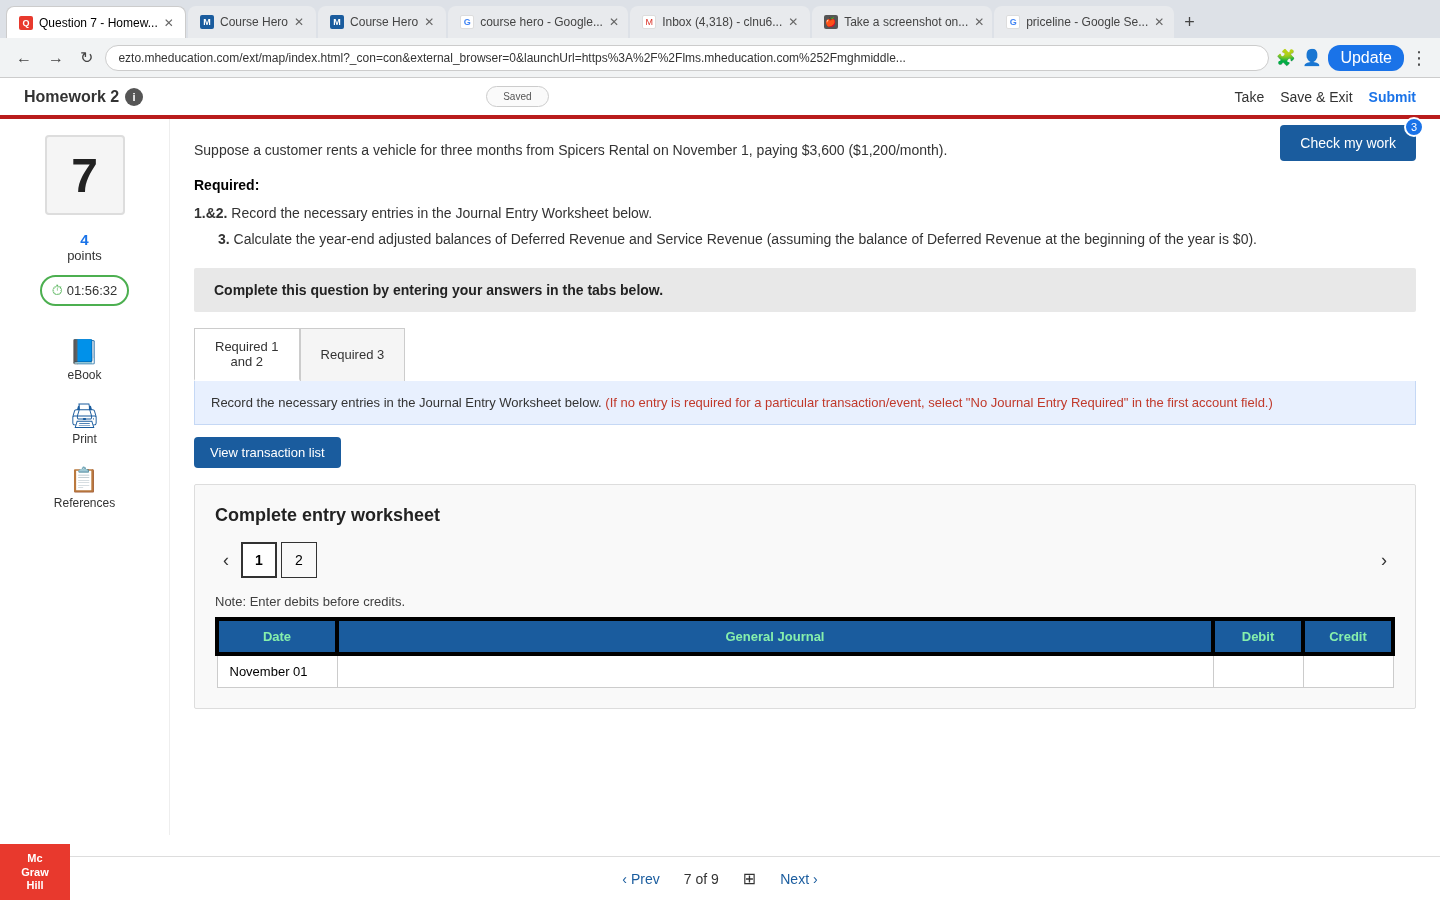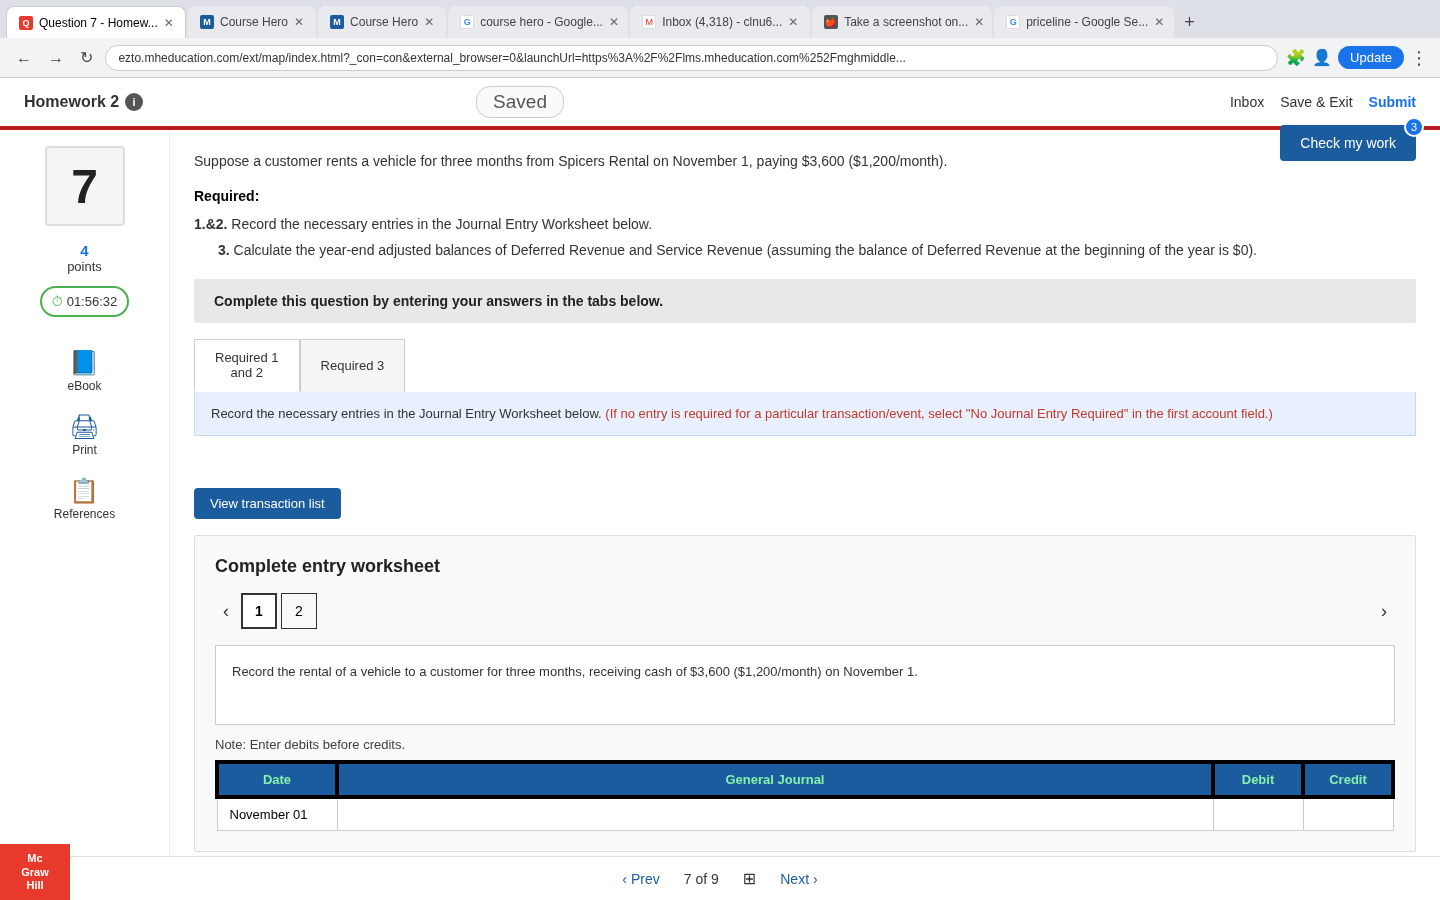--- a/index.html
+++ b/index.html
@@ -12,28 +12,28 @@
     .tab.active { background: #fff; border: 1px solid #ccc; border-bottom: none; }
     .tab.inactive { background: #e8eaed; color: #444; }
     .tab-favicon { width: 14px; height: 14px; border-radius: 2px; flex-shrink: 0; }
     .tab-close { margin-left: auto; font-size: 12px; color: #666; flex-shrink: 0; }
     .tab-new { background: none; border: none; font-size: 18px; color: #444; padding: 0 8px; cursor: pointer; align-self: center; }
 
     .address-bar { display: flex; align-items: center; padding: 6px 12px; gap: 8px; background: #f1f3f4; }
     .nav-btn { background: none; border: none; font-size: 16px; color: #444; cursor: pointer; padding: 4px; border-radius: 50%; }
     .address-input { flex: 1; padding: 5px 12px; border: 1px solid #ccc; border-radius: 20px; font-size: 12px; background: #fff; color: #333; }
     .browser-actions { display: flex; gap: 6px; align-items: center; }
-    .update-btn { background: #1a73e8; color: white; border: none; padding: 4px 12px; border-radius: 12px; font-size: 13px; cursor: pointer; }
+    .update-btn { background: #1a73e8; color: white; border: none; padding: 4px 12px; border-radius: 12px; font-size: 16px; cursor: pointer; }
     .menu-dots { font-size: 18px; color: #444; cursor: pointer; }
 
     
     .app-header { display: flex; align-items: center; padding: 8px 24px; border-bottom: 4px solid #b91c1c; background: #fff; }
     .hw-title { font-size: 16px; font-weight: bold; color: #333; display: flex; align-items: center; gap: 6px; }
     .info-icon { display: inline-flex; align-items: center; justify-content: center; width: 18px; height: 18px; border-radius: 50%; background: #555; color: white; font-size: 11px; cursor: pointer; }
-    .saved-badge { margin: 0 auto; padding: 4px 16px; border: 1px solid #ccc; border-radius: 14px; font-size: 19px; color: #555; background: #fafafa; }
+    .saved-badge { margin: 0 auto; padding: 4px 16px; border: 1px solid #ccc; border-radius: 14px; font-size: 10px; color: #555; background: #fafafa; }
     .header-actions { display: flex; align-items: center; gap: 16px; margin-left: auto; }
     .header-link { color: #333; font-size: 14px; cursor: pointer; text-decoration: none; }
     .save-exit-btn { color: #333; font-size: 14px; cursor: pointer; background: none; border: none; }
     .submit-btn { color: #1a73e8; font-size: 14px; cursor: pointer; background: none; border: none; font-weight: bold; }
 
     
     .check-work-wrapper { position: fixed; top: 125px; right: 24px; z-index: 100; }
     .check-work-btn { background: #1a5c9e; color: white; border: none; padding: 10px 20px; border-radius: 4px; font-size: 14px; cursor: pointer; position: relative; }
     .check-badge { position: absolute; top: -8px; right: -8px; background: #1a73e8; color: white; border-radius: 50%; width: 20px; height: 20px; font-size: 11px; display: flex; align-items: center; justify-content: center; border: 2px solid white; }
 
@@ -68,21 +68,21 @@
     .tabs-container { display: flex; gap: 0; margin-bottom: 0; }
     .tab-btn { padding: 10px 20px; border: 1px solid #ccc; background: #fff; cursor: pointer; font-size: 13px; color: #333; border-bottom: none; }
     .tab-btn.active { background: #fff; border-bottom: 2px solid #fff; z-index: 1; font-weight: normal; }
     .tab-btn:not(.active) { background: #f5f5f5; }
 
     
     .info-banner { background: #e8f0fe; border: 1px solid #c5d8f5; padding: 12px 16px; font-size: 13px; color: #333; line-height: 1.5; margin-bottom: 12px; border-top: none; }
     .info-banner-red { color: #c0392b; }
 
     
-    .view-transaction-btn { background: #1a5c9e; color: white; border: none; padding: 8px 16px; border-radius: 4px; font-size: 13px; cursor: pointer; margin-bottom: 16px; margin-top: 40px; }
+    .view-transaction-btn { background: #1a5c9e; color: white; border: none; padding: 8px 16px; border-radius: 4px; font-size: 13px; cursor: pointer; margin-bottom: 16px; }
 
     
     .journal-worksheet { background: #f9f9f9; border: 1px solid #ddd; padding: 20px; border-radius: 2px; }
     .journal-title { font-size: 18px; font-weight: bold; color: #222; margin-bottom: 16px; }
 
     
     .journal-pagination { display: flex; align-items: center; gap: 4px; margin-bottom: 16px; }
     .page-nav-btn { background: none; border: none; font-size: 18px; color: #333; cursor: pointer; padding: 4px 8px; }
     .page-num { width: 36px; height: 36px; display: flex; align-items: center; justify-content: center; border: 1px solid #333; font-size: 14px; cursor: pointer; }
     .page-num.active { border: 2px solid #333; font-weight: bold; background: #fff; }
@@ -176,21 +176,21 @@
   </div>
 </div>
 
 <div class="app-header">
   <div class="hw-title">
     <span>Homework 2</span>
     <span class="info-icon">i</span>
   </div>
   <div class="saved-badge">Saved</div>
   <div class="header-actions">
-    <a class="header-link">Inbox</a>
+    <a class="header-link">Take</a>
     <button class="save-exit-btn">Save &amp; Exit</button>
     <button class="submit-btn">Submit</button>
   </div>
 </div>
 
 <div class="check-work-wrapper">
   <button class="check-work-btn">
     <span>Check my work</span>
     <span class="check-badge">3</span>
   </button>
@@ -263,23 +263,20 @@
     <div class="journal-worksheet">
       <div class="journal-title">Complete entry worksheet</div>
 
       <div class="journal-pagination">
         <button class="page-nav-btn">‹</button>
         <div class="page-num active">1</div>
         <div class="page-num">2</div>
         <button class="page-nav-btn" style="margin-left:auto;">›</button>
       </div>
 
-      <div class="journal-desc-box">
-        <span>Record the rental of a vehicle to a customer for three months, receiving cash of $3,600 ($1,200/month) on November 1.</span>
-      </div>
 
       <p class="note-text">Note: Enter debits before credits.</p>
 
       <table class="journal-table">
         <thead>
           <tr>
             <th class="col-date">Date</th>
             <th class="col-general">General Journal</th>
             <th class="col-debit">Debit</th>
             <th class="col-credit">Credit</th>

